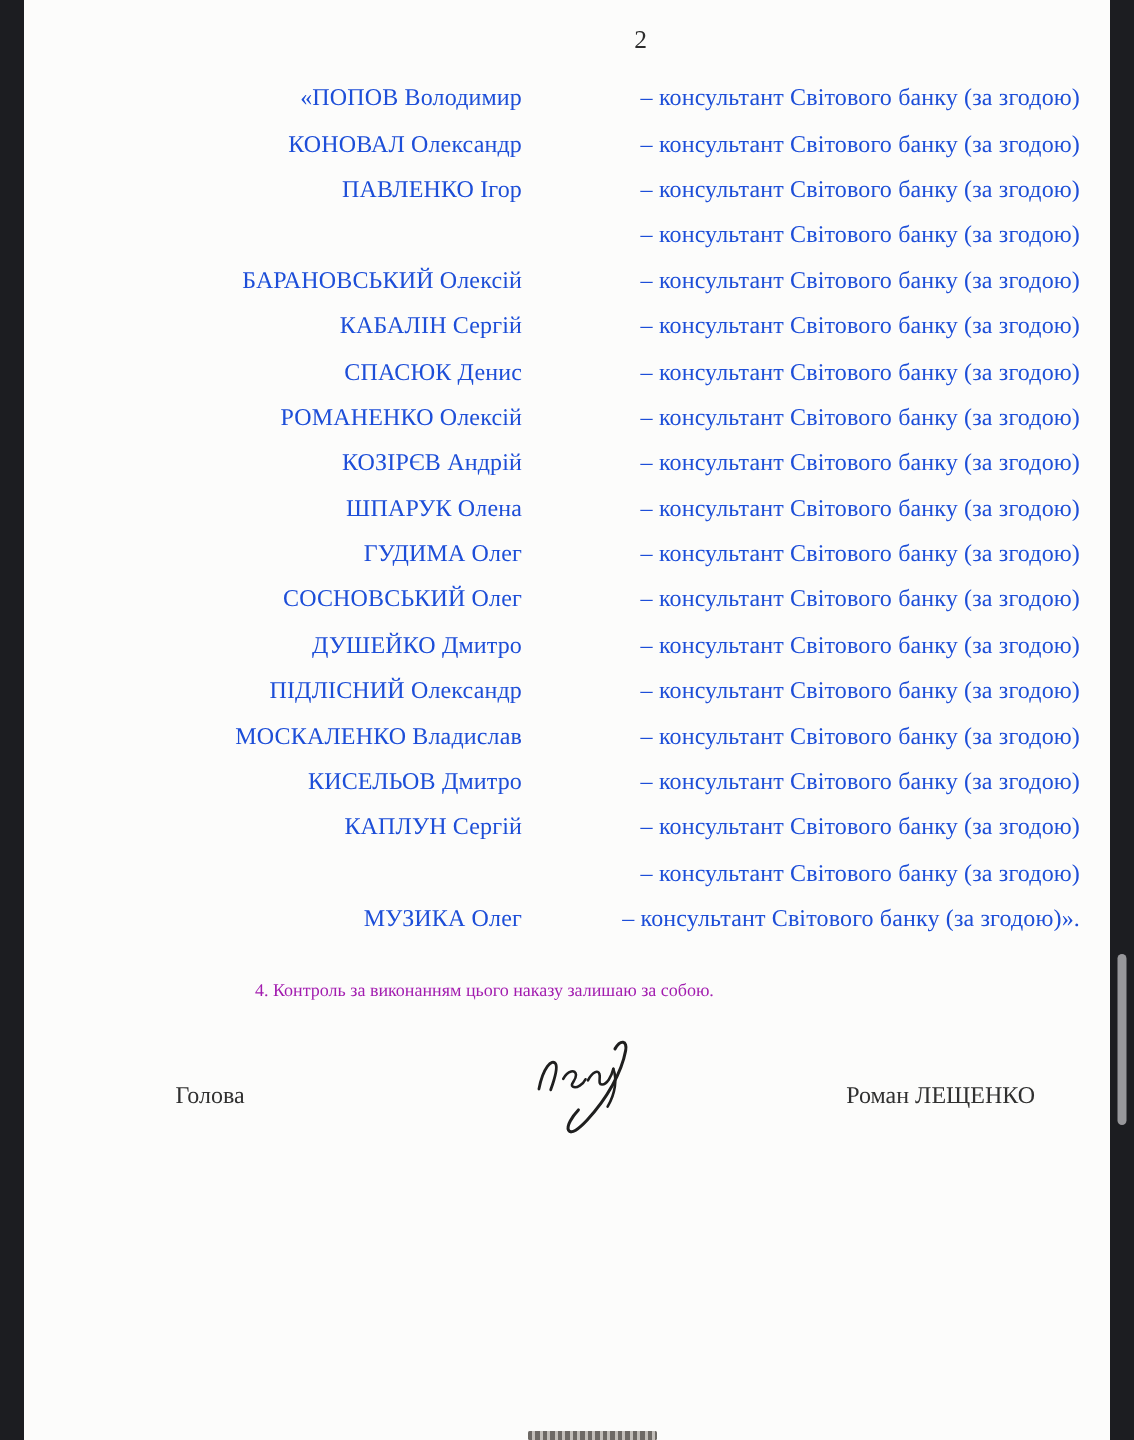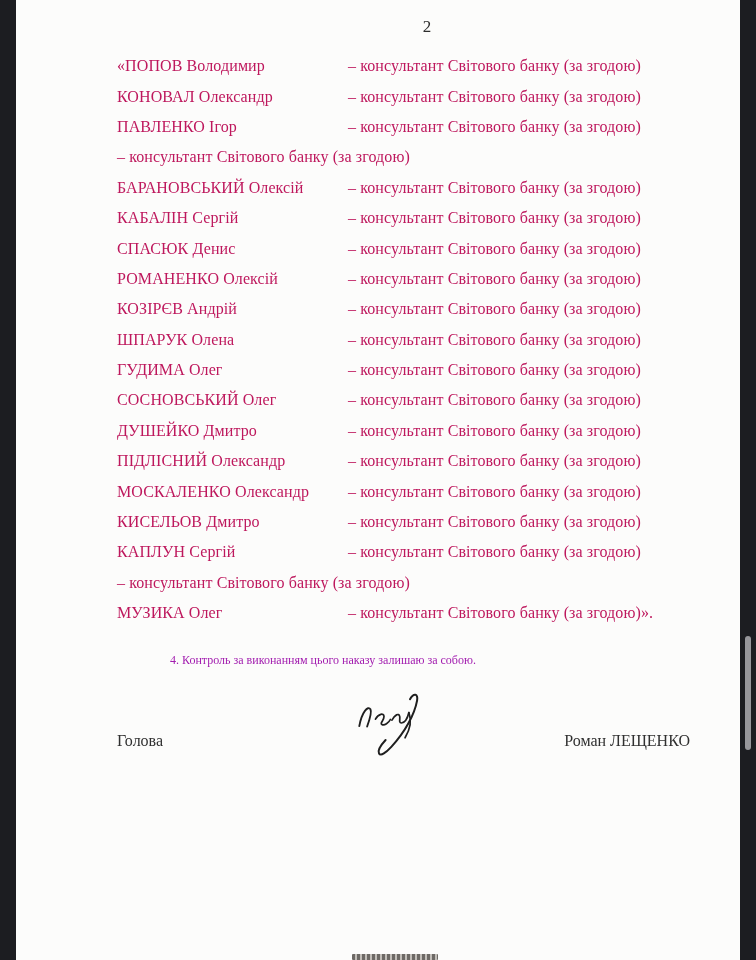--- a/index.html
+++ b/index.html
@@ -21,32 +21,32 @@
   }
   .page-number{
     position:absolute;top:17px;left:0;right:0;text-align:center;
     padding-left:98px;font-size:17px;color:#2d2d2d;
   }
   .roster{
     position:absolute;left:101px;top:51px;right:20px;
   }
   .roster-row{
     display:flex;height:30.4px;align-items:center;
-    font-size:16px;color:#be185d;white-space:nowrap;
+    font-size:16px;color:#1d4ed8;white-space:nowrap;text-align:right;
   }
   .roster-name{width:231px;flex:none;letter-spacing:.1px;}
   .roster-role{flex:1;letter-spacing:.1px;}
   .control-paragraph{
     position:absolute;left:154px;top:653px;right:40px;
     font-size:12px;color:#a21caf;
   }
   .signature-block{
     position:absolute;left:101px;right:50px;top:716px;height:30px;
     display:flex;justify-content:space-between;align-items:center;
-    font-size:16px;color:#303030;margin-top:10px;
+    font-size:16px;color:#303030;
   }
   .signature-mark{
     position:absolute;left:334px;top:688px;width:86px;height:80px;
   }
   .signature-mark svg{width:100%;height:100%;transform:rotate(-2deg);}
   .watermark-smudge{
     position:absolute;left:336px;bottom:0;width:86px;height:6px;
     background:repeating-linear-gradient(90deg,#55504b 0 3px,#b9b4ae 3px 5px);
     opacity:.85;filter:blur(.4px);border-radius:1px;
   }
@@ -109,21 +109,21 @@
       </div>
       <div class="roster-row">
         <span class="roster-name">ДУШЕЙКО Дмитро</span>
         <span class="roster-role">– консультант Світового банку (за згодою)</span>
       </div>
       <div class="roster-row">
         <span class="roster-name">ПІДЛІСНИЙ Олександр</span>
         <span class="roster-role">– консультант Світового банку (за згодою)</span>
       </div>
       <div class="roster-row">
-        <span class="roster-name">МОСКАЛЕНКО Олександр</span>
+        <span class="roster-name">МОСКАЛЕНКО Владислав</span>
         <span class="roster-role">– консультант Світового банку (за згодою)</span>
       </div>
       <div class="roster-row">
         <span class="roster-name">КИСЕЛЬОВ Дмитро</span>
         <span class="roster-role">– консультант Світового банку (за згодою)</span>
       </div>
       <div class="roster-row">
         <span class="roster-name">КАПЛУН Сергій</span>
         <span class="roster-role">– консультант Світового банку (за згодою)</span>
       </div>

